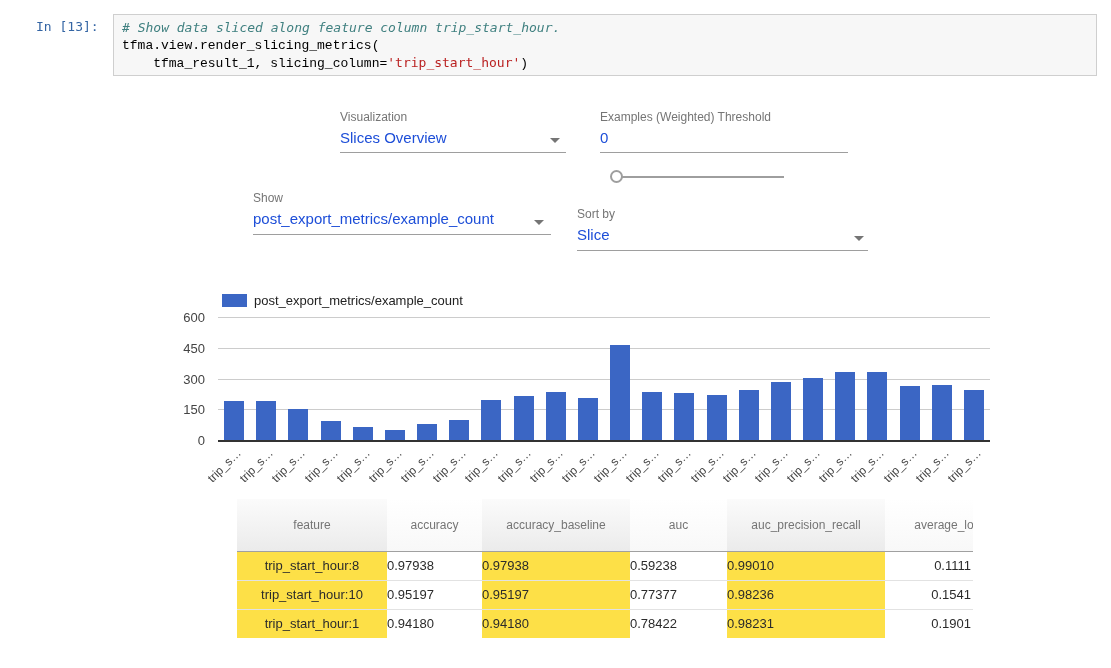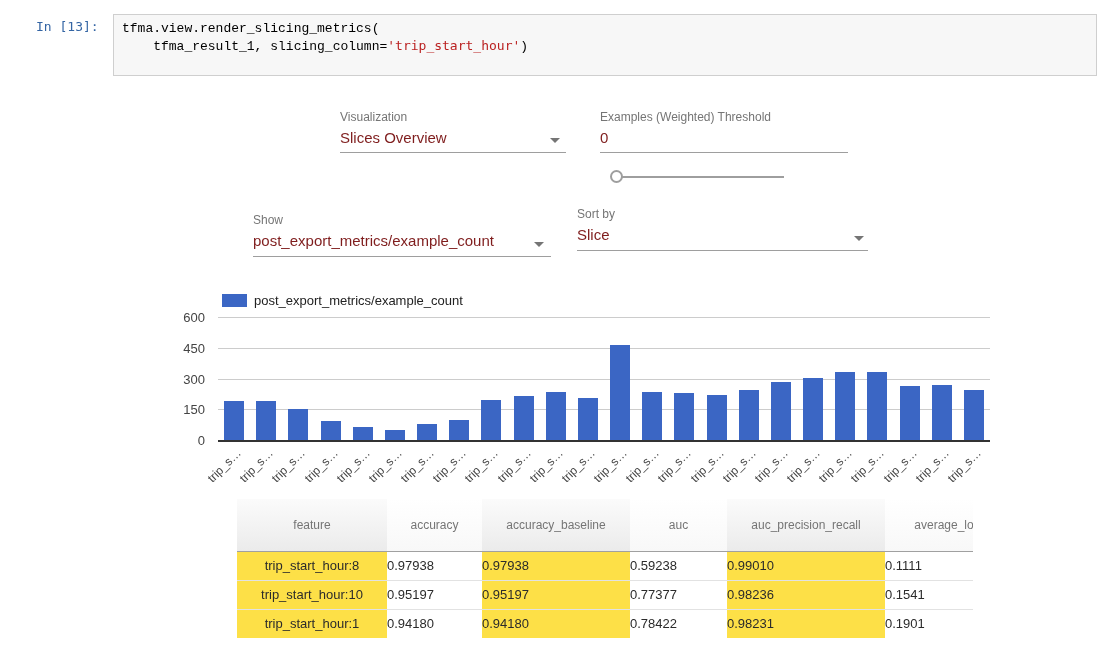--- a/index.html
+++ b/index.html
@@ -23,28 +23,28 @@
     font-family:"DejaVu Sans Mono", monospace; font-size:13px; line-height:17px;
     color:#000; white-space:pre;
   }
   .tok-comment { color:#408080; font-style:italic; }
   .tok-string  { color:#BA2121; }
   .tok-code    { color:#000;font-family:Liberation Mono, monospace; }
 
   
   .md-field { position:absolute; border-bottom:1px solid #9e9e9e; }
   .md-label { position:absolute; top:0; left:0; font-size:12px; color:#757575; }
-  .md-value { position:absolute; top:19px; left:0; right:18px; font-size:15px; color:#7f1d1d;
+  .md-value { position:absolute; top:19px; left:0; right:18px; font-size:15px; color:#1d4ed8;
               white-space:nowrap; overflow:hidden; }
   .dd-arrow { position:absolute; width:0; height:0;
               border-left:5px solid transparent; border-right:5px solid transparent;
               border-top:5px solid #757575; }
   #viz-field   { left:340px; top:110px; width:226px; height:43px; }
   #thr-field   { left:600px; top:110px; width:248px; height:43px; }
-  #show-field  { left:253px; top:213px; width:298px; height:44px; }
+  #show-field  { left:253px; top:191px; width:298px; height:44px; }
   #sort-field  { left:577px; top:207px; width:291px; height:44px; }
 
   .slider-track { position:absolute; left:612px; top:176px; width:172px; height:2px; background:#9e9e9e; }
   .slider-handle { position:absolute; left:610px; top:170px; width:13px; height:13px;
                    border:2px solid #9e9e9e; border-radius:50%; background:#fff; }
 
   
   #chart { position:absolute; left:0; top:285px; width:1111px; height:205px; }
   .legend-row { position:absolute; left:222px; top:8px; display:flex; align-items:center; }
   .legend-swatch { width:25px; height:13px; }
@@ -67,30 +67,31 @@
   #metrics-table td {
     height:29px; font-size:13px; color:#2b2b2b; white-space:nowrap; overflow:hidden;
   }
   #metrics-table tbody tr + tr td { border-top:1px solid #e2e2e2; }
   .col-gray  { background:#fde047; }
   .col-white { background:#ffffff; }
   th.col-gray  { background:linear-gradient(#fbfbfb,#ebebeb); }
   th.col-white { background:linear-gradient(#ffffff,#f8f8f8); }
   td.cell-feature { text-align:center; }
   td.cell-num { text-align:left; padding-right:12px; }
-  td.cell-num-last { padding-right:44px; }
+  td.cell-num-last { text-align:right; padding-right:44px; }
 </style>
 </head>
 <body>
 
 <div id="page">
 
   <div class="prompt">In [13]:</div>
   <div class="code-box">
     <div>
+        <div class="code-line"><span class="tok-comment"># Show data sliced along feature column trip_start_hour.</span></div>
         <div class="code-line"><span class="tok-code">tfma.view.render_slicing_metrics(</span></div>
         <div class="code-line"><span class="tok-code">    tfma_result_1, slicing_column=</span><span class="tok-string">'trip_start_hour'</span><span class="tok-code">)</span></div>
       </div>
   </div>
 
   <div class="md-field" id="viz-field">
     <div class="md-label">Visualization</div>
     <div class="md-value">Slices Overview</div>
     <div class="dd-arrow" style="right:6px; top:28px;"></div>
   </div>

